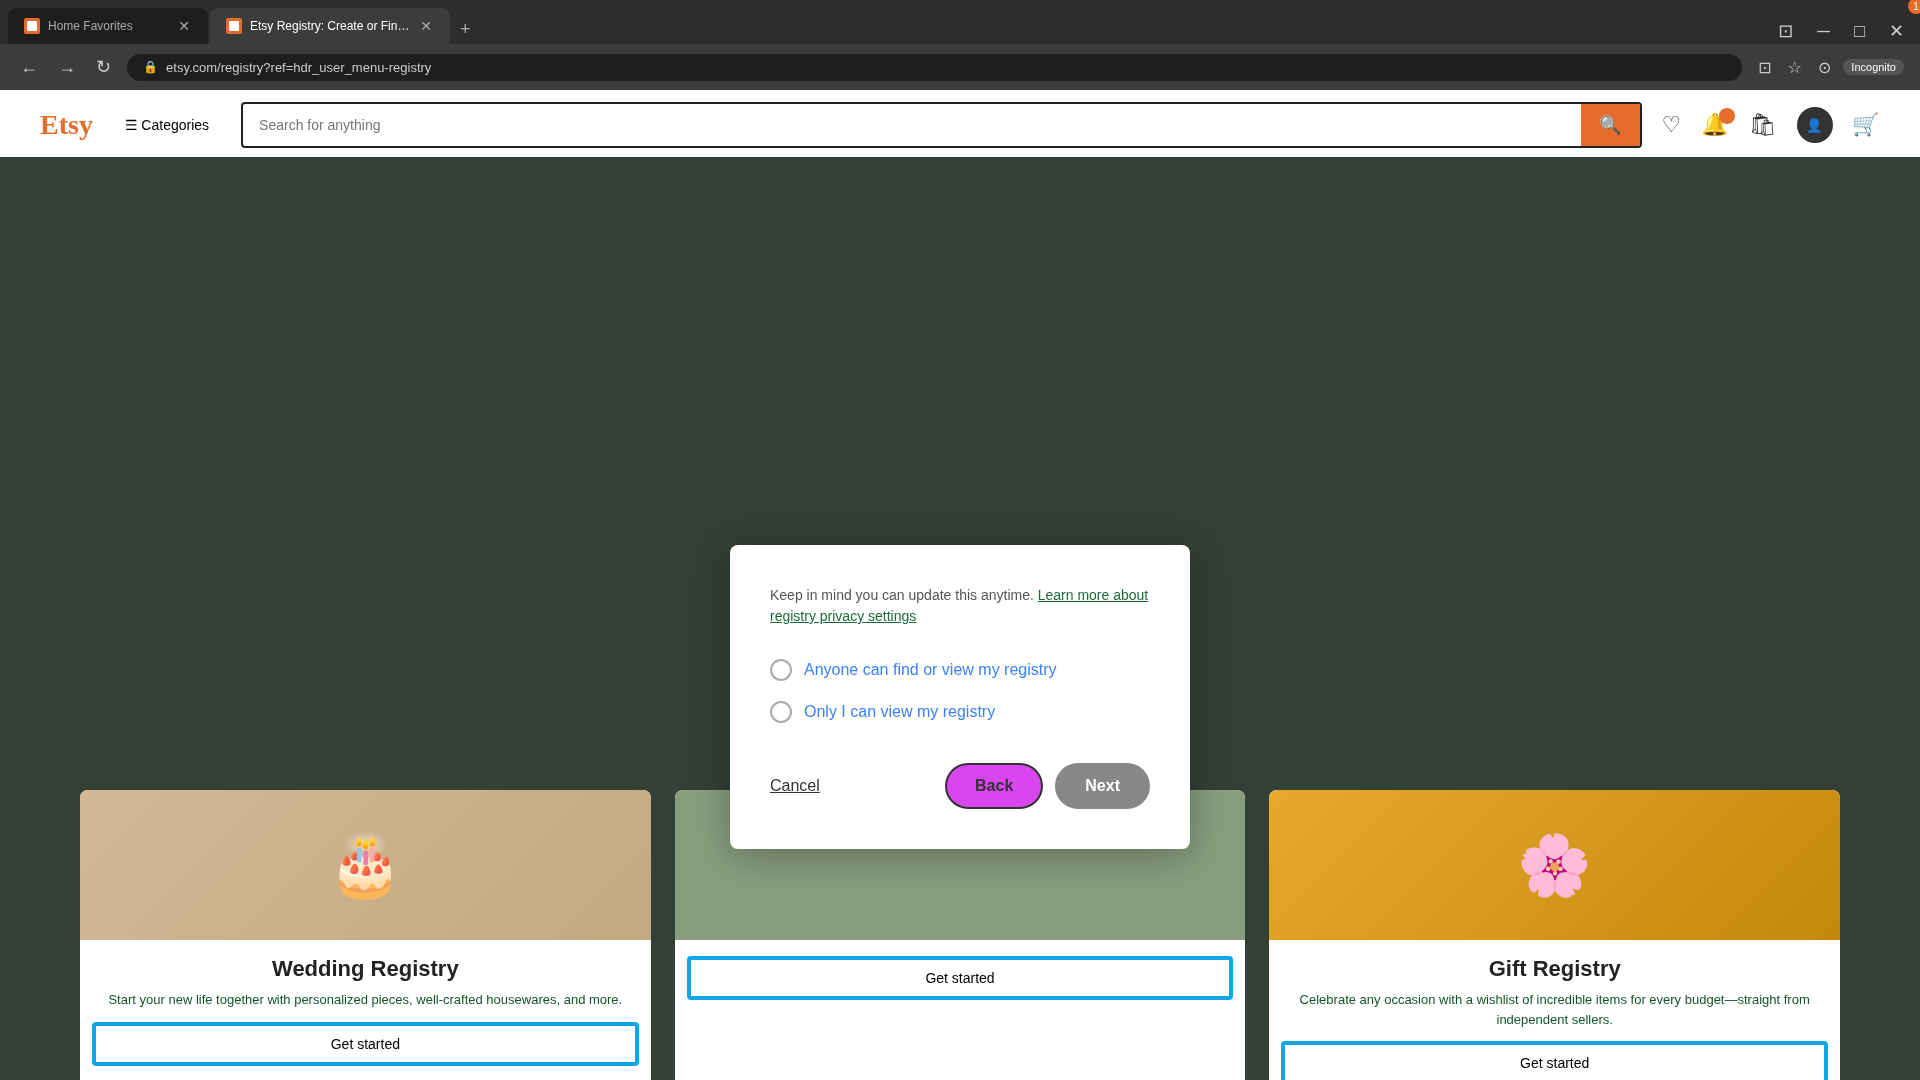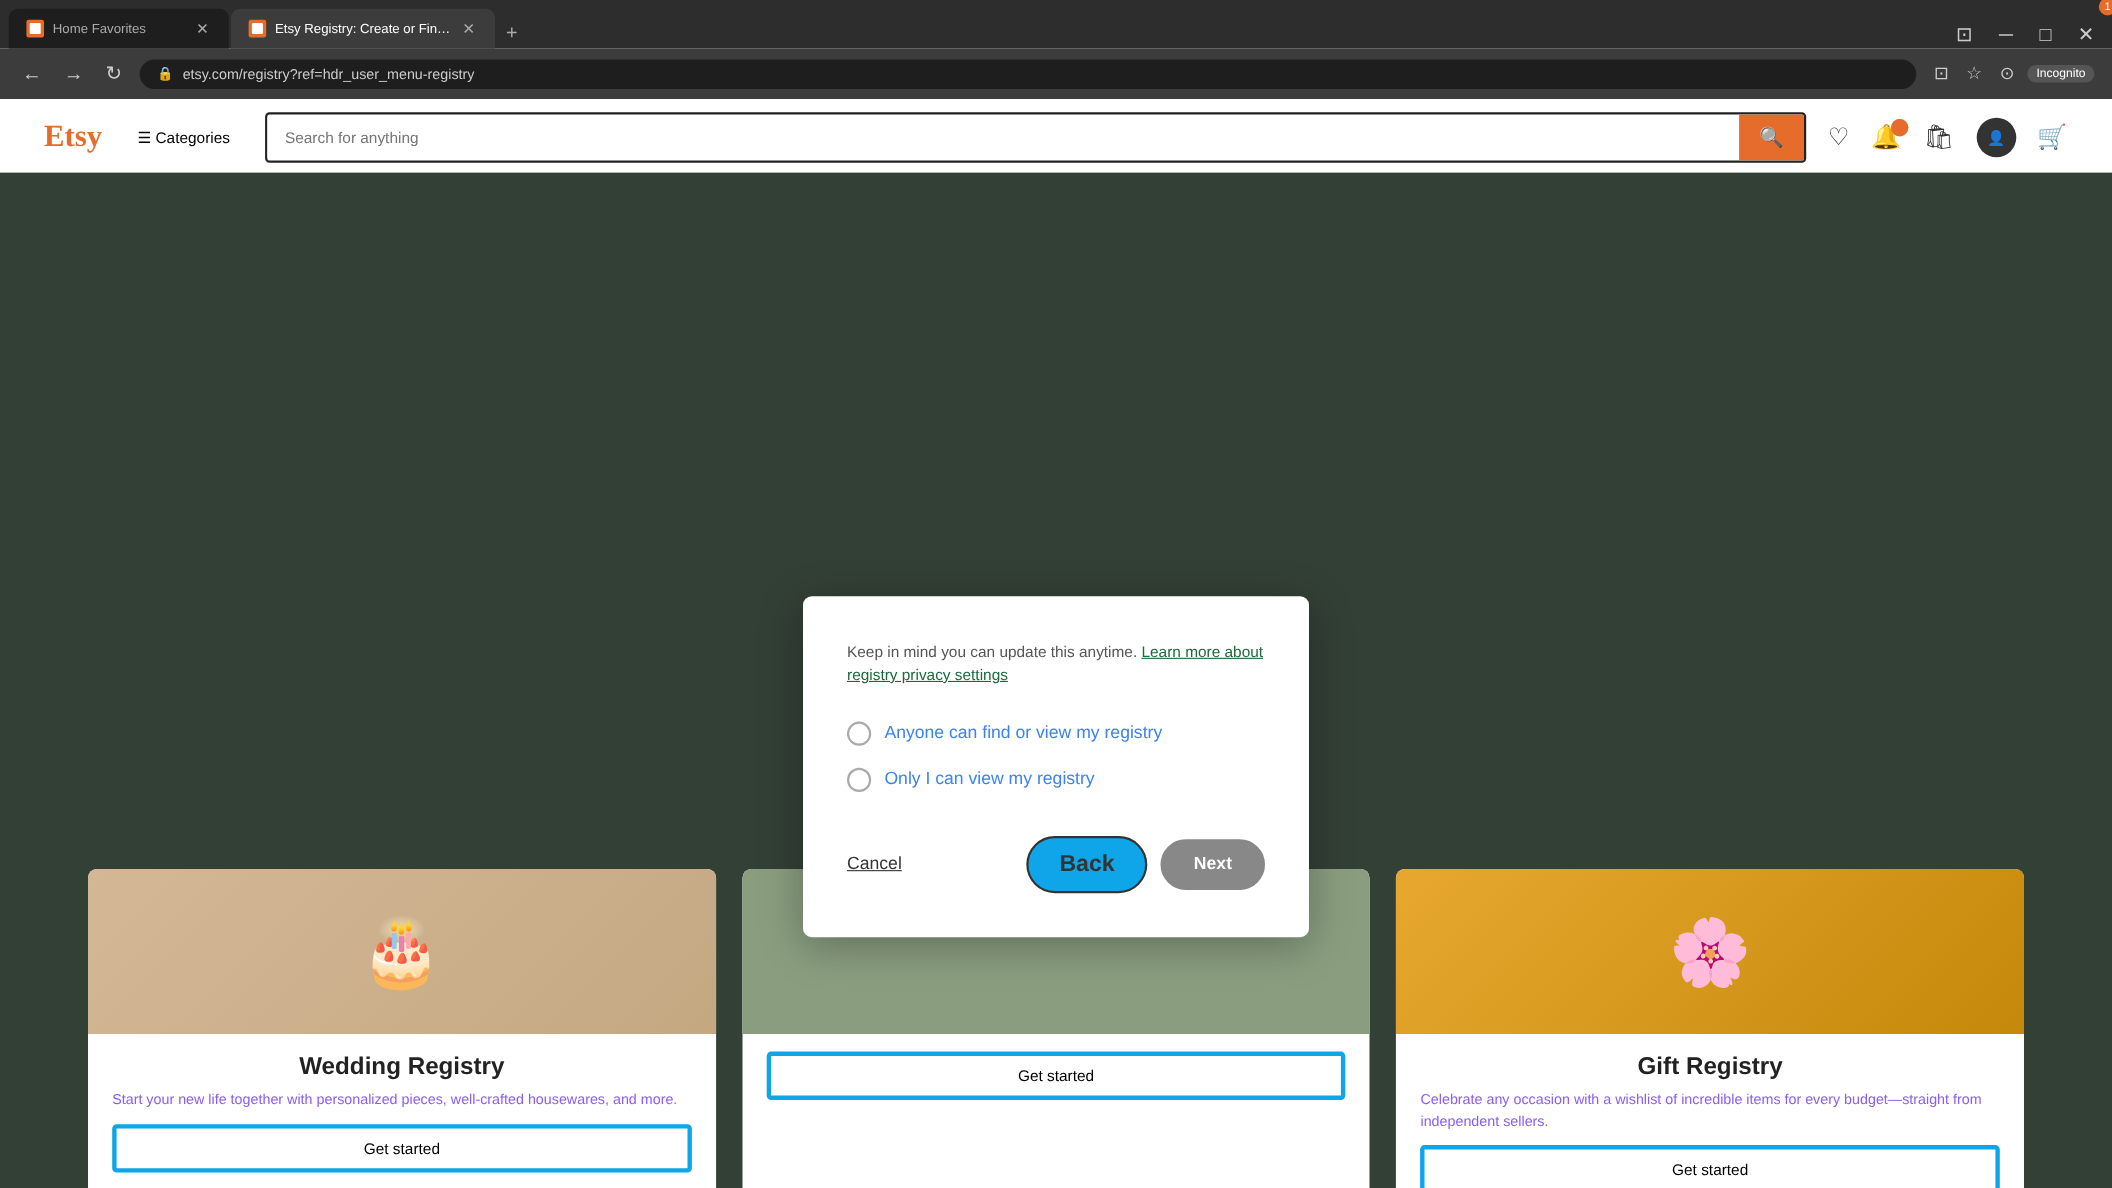--- a/index.html
+++ b/index.html
@@ -38,41 +38,41 @@
     .nav-link { font-size: 13px; color: #333; text-decoration: none; cursor: pointer; white-space: nowrap; }
 
     
     .page-bg { position: absolute; top: 157px; left: 0; right: 0; bottom: 0; background: #556b5a; display: flex; align-items: center; justify-content: center; }
     .bg-overlay { position: absolute; inset: 0; background: rgba(0,0,0,0.4); }
 
     
     .bg-cards { position: absolute; bottom: 0; left: 0; right: 0; display: flex; gap: 24px; padding: 0 80px; align-items: flex-end; height: 320px; }
     .bg-card { flex: 1; background: #fff; border-radius: 8px 8px 0 0; padding: 0; overflow: hidden; position: relative; height: 290px; }
     .bg-card-img { width: 100%; height: 150px; object-fit: cover; }
-    .bg-card-content { padding: 16px 22px; }
+    .bg-card-content { padding: 16px 12px; }
     .bg-card-title { font-size: 22px; font-weight: 600; color: #222; margin-bottom: 8px; text-align: center; }
-    .bg-card-desc { font-size: 13px; color: #8b5cf6; text-align: left; margin-bottom: 12px; line-height: 1.5; }
+    .bg-card-desc { font-size: 13px; color: #14532d; text-align: center; margin-bottom: 12px; line-height: 1.5; }
     .bg-card-btn { width: 100%; border: 4px solid #0ea5e9; background: #fff; padding: 10px; border-radius: 4px; font-size: 14px; cursor: pointer; text-align: center; }
 
     
     .wedding-img { background: linear-gradient(135deg, #f5e6d3 0%, #e8d5c4 100%); display: flex; align-items: center; justify-content: center; }
 
     
     .modal-overlay { position: absolute; inset: 0; display: flex; align-items: center; justify-content: center; z-index: 100; top: 157px; }
     .modal { background: #fff; border-radius: 8px; width: 460px; padding: 40px; box-shadow: 0 8px 40px rgba(0,0,0,0.3); }
     .modal-title { font-size: 32px; font-weight: 600; color: #222; line-height: 1.2; margin-bottom: 16px; }
     .modal-subtitle { font-size: 14px; color: #555; line-height: 1.5; margin-bottom: 32px; }
     .modal-subtitle a { color: #1a6b3a; text-decoration: underline; cursor: pointer; }
     .radio-group { display: flex; flex-direction: column; gap: 20px; margin-bottom: 40px; }
     .radio-option { display: flex; align-items: center; gap: 12px; cursor: pointer; }
     .radio-circle { width: 22px; height: 22px; border: 2px solid #aaa; border-radius: 50%; flex-shrink: 0; background: #fff; }
     .radio-label { font-size: 16px; color: #3b82f6; }
     .modal-actions { display: flex; align-items: center; }
     .cancel-btn { background: none; border: none; font-size: 16px; color: #333; cursor: pointer; text-decoration: underline; margin-right: auto; }
-    .back-btn { background: #0ea5e9; border: 2px solid #333; color: #333; padding: 12px 28px; border-radius: 30px; font-size: 21px; font-weight: 600; cursor: pointer; margin-right: 12px; }
+    .back-btn { background: #d946ef; border: 2px solid #333; color: #333; padding: 12px 28px; border-radius: 30px; font-size: 16px; font-weight: 600; cursor: pointer; margin-right: 12px; }
     .next-btn { background: #888; border: 2px solid #888; color: #fff; padding: 12px 28px; border-radius: 30px; font-size: 16px; font-weight: 600; cursor: pointer; }
 
     
     .win-controls { display: flex; gap: 8px; align-items: center; margin-left: auto; }
     .win-btn { background: none; border: none; color: #ccc; font-size: 18px; cursor: pointer; padding: 2px 8px; }
   </style>
 </head>
 <body>
 
 <div>

